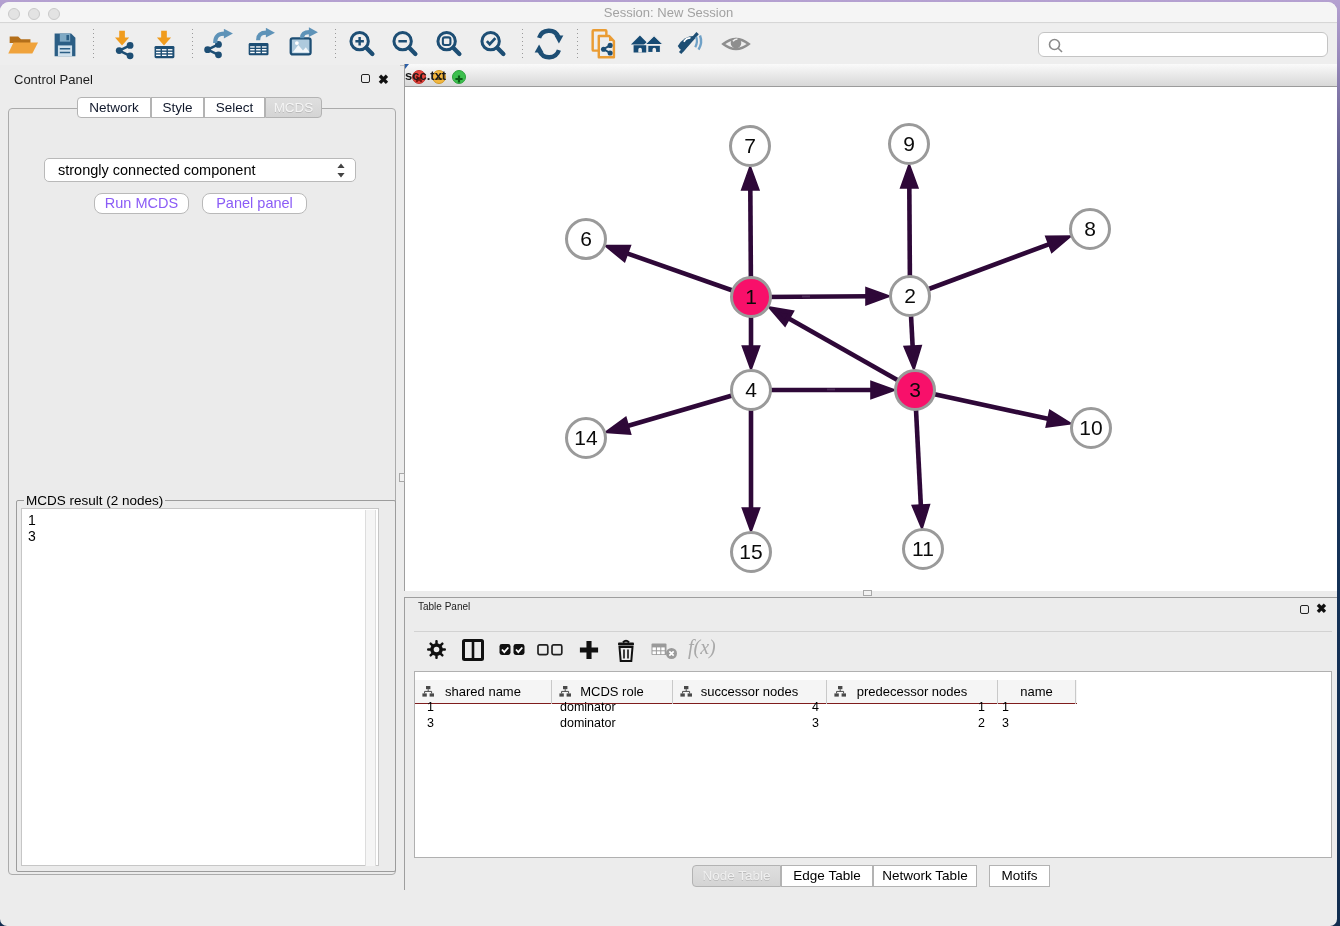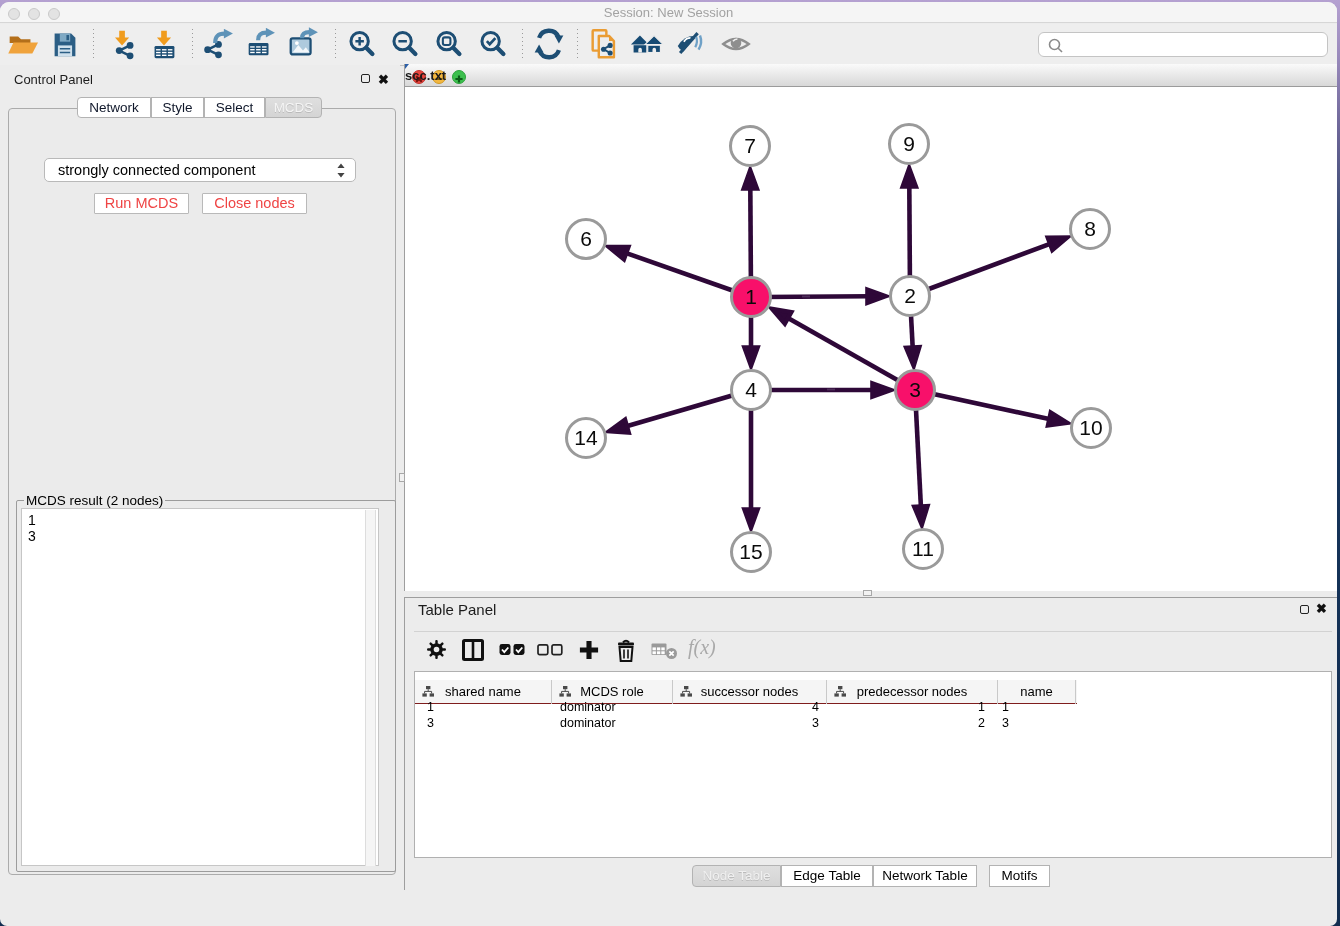--- a/index.html
+++ b/index.html
@@ -16,34 +16,34 @@
 
 #cpanel{position:absolute;left:0;top:63px;width:400px;height:825px;background:#ececec}
 #cpanel .ptitle{position:absolute;left:14px;top:7px;font-size:13px;color:#1c1c1c}
 .ficon{position:absolute;width:9px;height:9px;border:1.5px solid #222;border-radius:2px}
 .xicon{position:absolute;font-size:13px;font-weight:bold;color:#111}
 #tabbox{position:absolute;left:8px;top:43px;width:388px;height:767px;border:1px solid #ababab;border-radius:4px;background:#ebebeb}
 .tab{position:absolute;top:32px;height:21px;border:1px solid #b3b3b3;background:#fff;font-size:13.5px;color:#0f172a;text-align:center;line-height:19px;z-index:3}
 .tabsel{background:linear-gradient(#dfdfdf,#d4d4d4);color:#f5f5f5;text-shadow:0 1px 0 #bbb}
 #optlabel{position:absolute;left:0;top:71px;width:400px;text-align:center;font-size:14.5px;color:#111}
 #combo{position:absolute;left:44px;top:93px;width:312px;height:24px;background:#fff;border:1px solid #b9b9b9;border-radius:5px;font-size:14.5px;line-height:22px;padding-left:13px;color:#000}
-.btn{position:absolute;top:128px;height:21px;background:#fff;border:1px solid #b9b9b9;border-radius:1px;font-size:14.5px;text-align:center;line-height:19px;color:#ef4444}
+.btn{position:absolute;top:128px;height:21px;background:#fff;border:1px solid #b9b9b9;border-radius:8px;font-size:14.5px;text-align:center;line-height:19px;color:#8b5cf6}
 #fieldset{position:absolute;left:16px;top:435px;width:380px;height:372px;border:1px solid #9c9c9c;border-radius:2px}
 #fslegend{position:absolute;left:7px;top:-8px;background:#ebebeb;padding:0 2px;font-size:13.5px;color:#000}
 #fsinner{position:absolute;left:4px;top:7px;width:358px;height:358px;background:#fff;border:1px solid #c6c6c6;font-size:14px;color:#000;padding:3px 0 0 6px;line-height:16px}
 #fsscroll{position:absolute;right:2px;top:1px;width:11px;height:356px;background:#f5f5f5;border-left:1px solid #ddd;border-right:1px solid #ddd}
 
 #netpanel{position:absolute;left:404px;top:62px;width:933px;height:527px;border-left:1px solid #9e9e9e;background:#fff}
 #nettitle{position:absolute;left:0;top:0;width:100%;height:23px;background:linear-gradient(#fafafa,#d8d8d8);border-bottom:1px solid #9b9b9b}
 #nettitle .t{position:absolute;width:100%;top:4px;font-size:13px;font-weight:bold;color:#1a1a1a}
 .mac{position:absolute;top:5.5px;width:14px;height:14px;border-radius:50%;text-align:center}
 #graphwrap{position:absolute;left:1px;top:24px;width:931px;height:500px;background:#fff}
 
 #tpanel{position:absolute;left:404px;top:595px;width:933px;height:293px;border-left:1px solid #9e9e9e;border-top:1px solid #9e9e9e;background:#ececec}
-#tpanel .ptitle{position:absolute;left:13px;top:3px;font-size:15px;color:#1c1c1c}
+#tpanel .ptitle{position:absolute;left:13px;top:3px;font-size:10px;color:#1c1c1c}
 #ttoolbar{position:absolute;left:9px;top:24px;width:916px;height:48px}
 #tablebox{position:absolute;left:9px;top:73px;width:918px;height:187px;background:#fff;border:1px solid #b0b0b0}
 .hcell{position:absolute;top:0;height:24px;border-right:1px solid #c9c9c9;font-size:13px;color:#000;text-align:center;line-height:24px}
 #thead{position:absolute;left:0;top:8px;width:662px;height:24px;background:#f5f5f5;border-bottom:1px solid #7f1d1d}
 .trow{position:absolute;width:100%;height:16px;font-size:12.5px;color:#000}
 .td{position:absolute;top:0;height:16px;line-height:16px}
 .btab{position:absolute;top:267px;height:22px;border:1px solid #b3b3b3;background:#fff;font-size:13.5px;color:#000;text-align:center;line-height:20px}
 
 #statusbar{position:absolute;left:0;top:886px;width:100%;height:38px;border-top:1px solid #c3c3c3;background:#ececec}
 #listbtn{position:absolute;left:10px;top:10px;width:28px;height:21px;background:#fafafa;border:1px solid #b1b1b1}
@@ -207,21 +207,21 @@
     <div class="xicon" style="left:378px;top:7px">✖</div>
     <div id="tabbox"></div>
     <div class="tab" style="left:77px;width:74px;border-radius:4px 0 0 4px">Network</div>
     <div class="tab" style="left:151px;width:53px">Style</div>
     <div class="tab" style="left:204px;width:61px">Select</div>
     <div class="tab tabsel" style="left:265px;width:57px;border-radius:0 4px 4px 0">MCDS</div>
     <div id="combo">strongly connected component<svg style="position:absolute;right:9px;top:4px" width="10" height="15" viewBox="0 0 10 15">
           <path d="M5 0.5 L8.6 5 H1.4 Z M5 14.5 L1.4 10 H8.6 Z" fill="#444"></path>
         </svg></div>
     <div class="btn" style="left:94px;width:95px">Run MCDS</div>
-    <div class="btn" style="left:202px;width:105px">Close nodes</div>
+    <div class="btn" style="left:202px;width:105px">Panel panel</div>
     <div id="fieldset">
       <div id="fslegend">MCDS result (2 nodes)</div>
       <div id="fsinner">1<br>3<div id="fsscroll"></div></div>
     </div>
   </div>
   <div id="netpanel">
     <div id="nettitle">
         <svg width="4" height="5" viewBox="0 0 4 5" style="position:absolute;left:0;top:0">
           <path d="M0 0 H4 L0 5 z" fill="#2b5fa8"></path>
         </svg>

